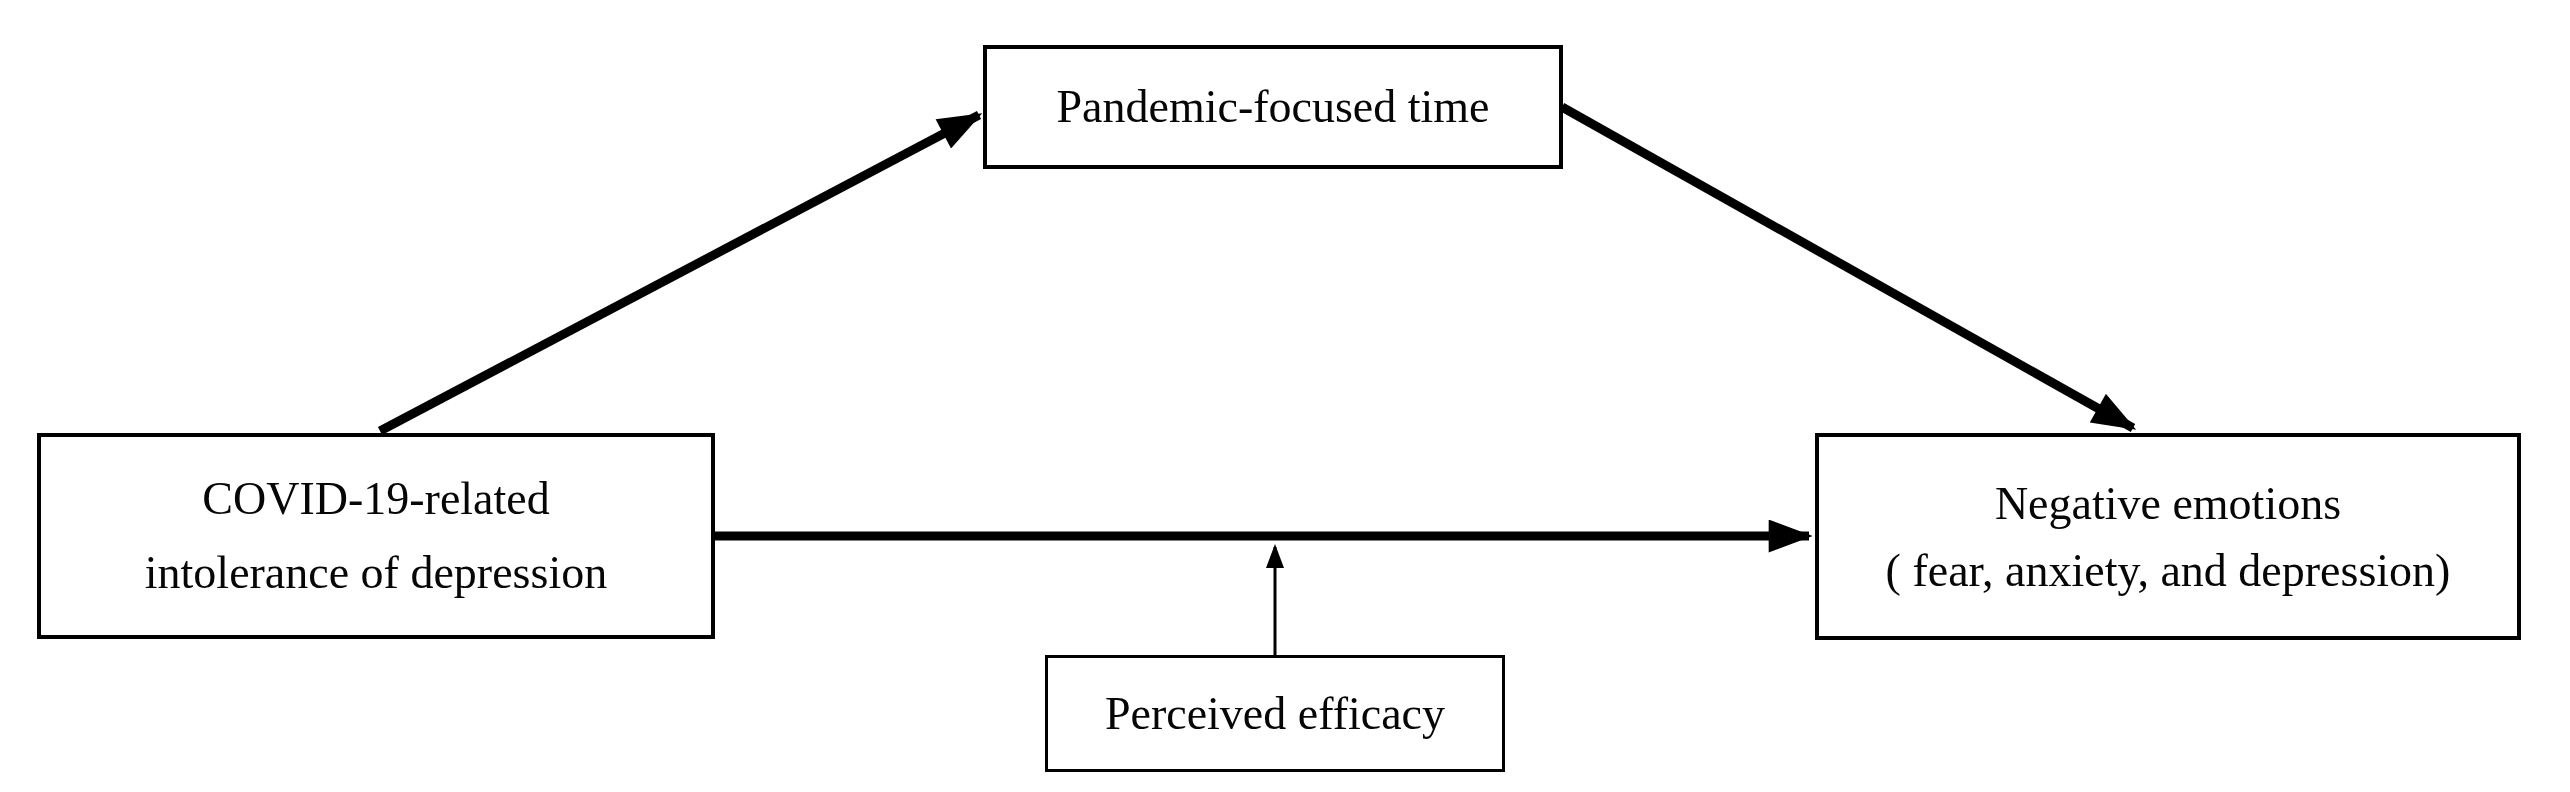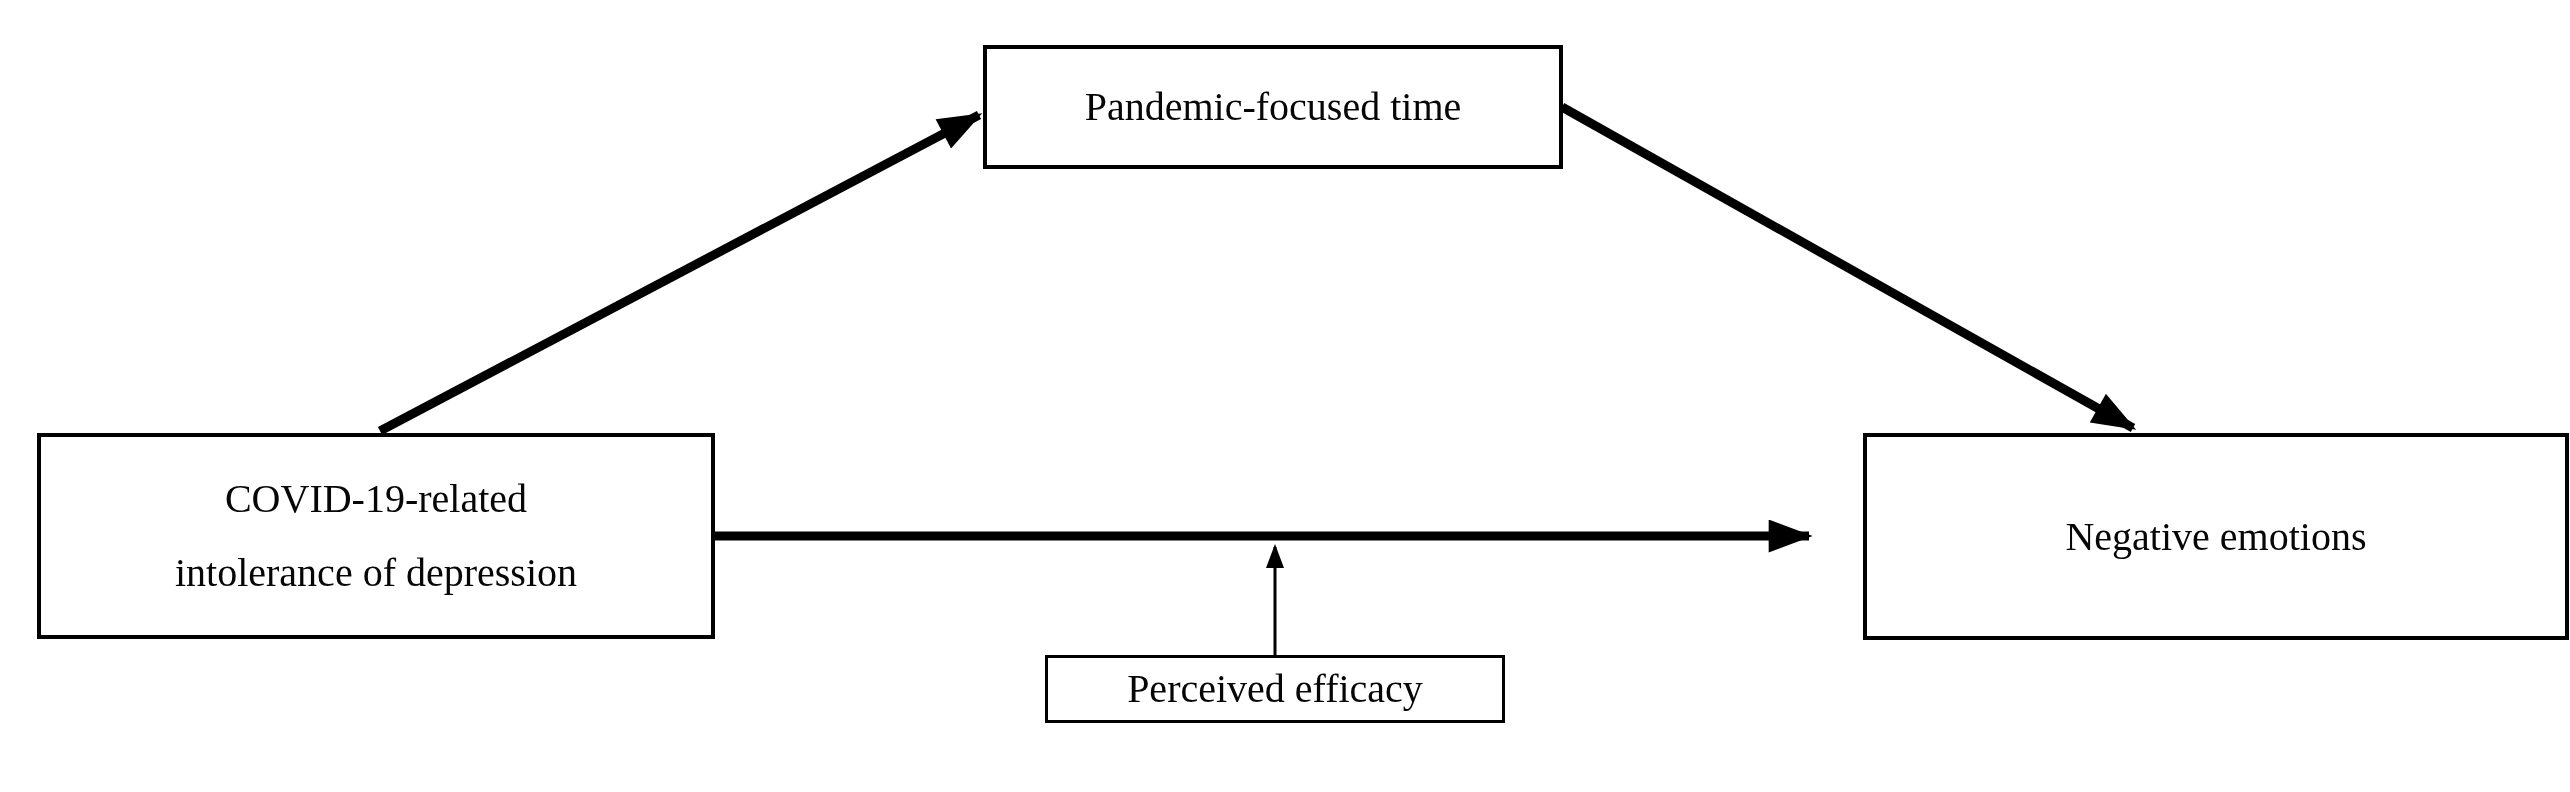--- a/index.html
+++ b/index.html
@@ -27,21 +27,21 @@
   .node {
     position: absolute;
     box-sizing: border-box;
     background: #ffffff;
     border: 4px solid #000000;
     display: flex;
     flex-direction: column;
     align-items: center;
     justify-content: center;
     text-align: center;
-    font-size: 40px;
+    font-size: 46px;
     line-height: 64px;
     white-space: pre;
   }
   .node-covid-iu {
     left: 37px;
     top: 433px;
     width: 678px;
     height: 206px;
     gap: 10px;
   }
@@ -50,27 +50,26 @@
     top: 45px;
     width: 580px;
     height: 124px;
   }
   .node-negative-emotions {
     left: 1815px;
     top: 433px;
     width: 706px;
     height: 207px;
     line-height: 67px;
-    margin-left: 48px;
   }
   .node-perceived-efficacy {
     left: 1045px;
     top: 655px;
     width: 460px;
-    height: 68px;
+    height: 117px;
     border-width: 3px;
   }
   .node .box-line {
     display: block;
   }
 </style>
 </head>
 <body>
 
 <div class="canvas">
@@ -98,19 +97,20 @@
     <span class="box-line">COVID-19-related</span>
     <span class="box-line">intolerance of depression</span>
   </div>
 
   <div class="node node-pandemic-time">
     <span class="box-line">Pandemic-focused time</span>
   </div>
 
   <div class="node node-negative-emotions">
     <span class="box-line">Negative emotions</span>
+    <span class="box-line">( fear, anxiety, and depression)</span>
   </div>
 
   <div class="node node-perceived-efficacy">
     <span class="box-line">Perceived efficacy</span>
   </div>
 
 </div>
 
 </body></html>

